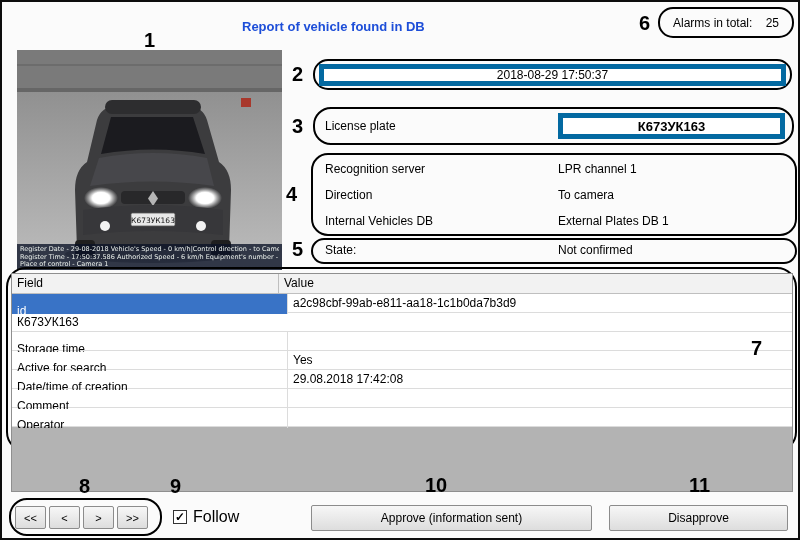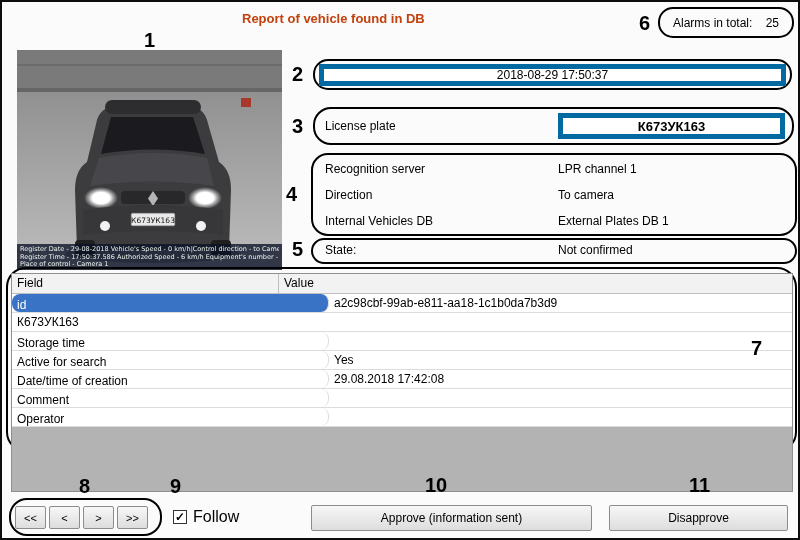--- a/index.html
+++ b/index.html
@@ -5,22 +5,22 @@
   * { margin:0; padding:0; box-sizing:border-box; }
   html,body { width:800px; height:540px; }
   body { font-family:"Liberation Sans", sans-serif; background:#fff; position:relative; }
 
   .window {
     position:absolute; left:0; top:0; width:800px; height:540px;
     border:2px solid #0d0d0d; background:#fbfbfb; overflow:hidden;
   }
 
   .title {
-    position:absolute; left:240px; top:9px;
-    font-size:13px; font-weight:bold; color:#c2410c;
+    position:absolute; left:240px; top:17px;
+    font-size:13px; font-weight:bold; color:#1d4ed8;
   }
 
   
   .ann { position:absolute; border:2.5px solid #000; pointer-events:none; }
   .ann-datetime { left:311px; top:57px;  width:479px; height:31px; border-radius:15px; }
   .ann-plate    { left:311px; top:105px; width:481px; height:38px; border-radius:18px; }
   .ann-info     { left:309px; top:151px; width:486px; height:83px;  border-radius:17px; }
   .ann-state    { left:309px; top:236px; width:486px; height:26px;  border-radius:13px; }
   .ann-table    { left:4px;   top:265px; width:791px; height:185px; border-radius:20px; }
   .ann-nav      { left:7px;   top:496px; width:153px; height:38px;  border-radius:18px; }
@@ -73,22 +73,22 @@
   
   .grid {
     position:absolute; left:9px; top:271px; width:782px; height:219px;
     background:#b3b3b3; border:1px solid #8f8f8f; overflow:hidden;
   }
   .grid-header { display:flex; height:20px; background:#f2f2f2; border-bottom:1px solid #bfbfbf; }
   .gh-field { width:267px; border-right:1px solid #bfbfbf; padding:2px 5px; font-size:12px; }
   .gh-value { flex:1; padding:2px 5px; font-size:12px; }
   .grid-row { display:flex; height:19px; background:#fff; border-bottom:1px solid #dcdcdc; }
   .cell-field {
-    width:317px; border-right:1px solid #dcdcdc; padding:4px 5px;
-    font-size:12px; white-space:nowrap; overflow:hidden;border-radius:8px;
+    width:276px; border-right:1px solid #dcdcdc; padding:10px 5px;
+    font-size:12px; white-space:nowrap; overflow:hidden;
   }
   .cell-value { flex:1; padding:2px 5px; font-size:12px; white-space:nowrap; overflow:hidden; }
   .grid-row.selected .cell-field { background:#3973c6; color:#fff; }
 
   
   .btn {
     position:absolute; border:1px solid #8c8c8c; border-radius:2px;
     background:linear-gradient(#f7f7f7,#dddddd);
     display:flex; align-items:center; justify-content:center;
     font-size:12px; color:#000; cursor:pointer;

